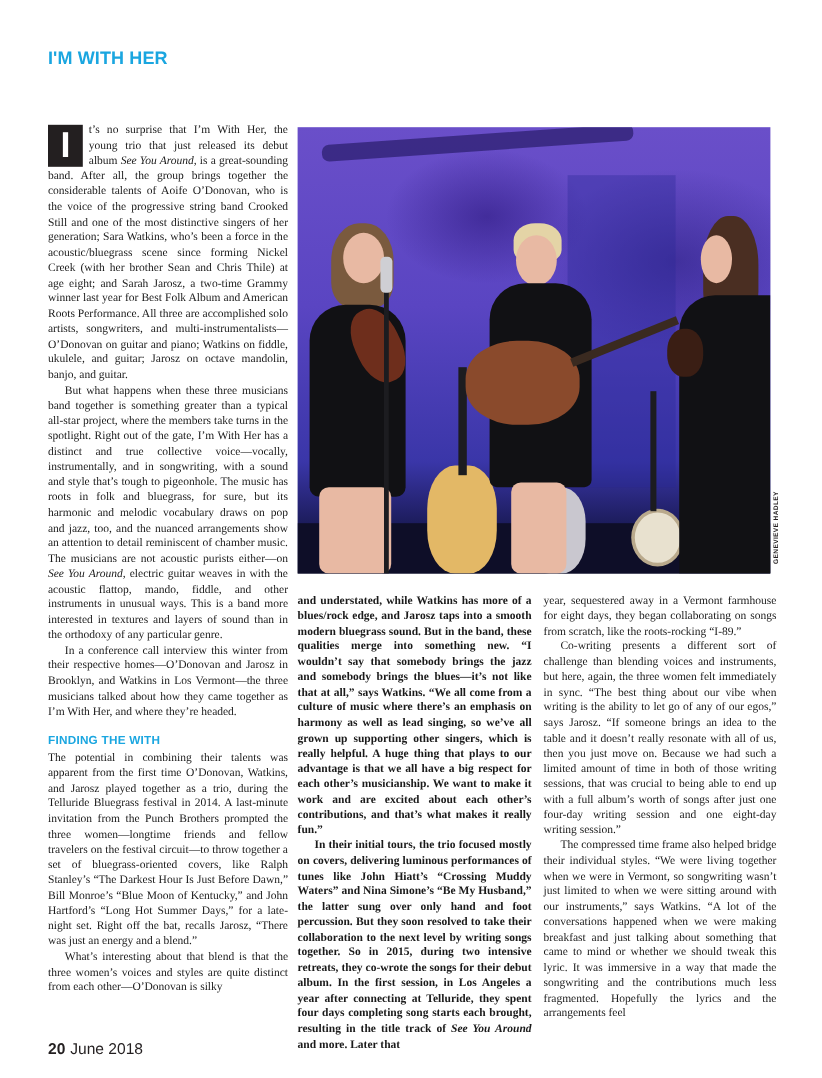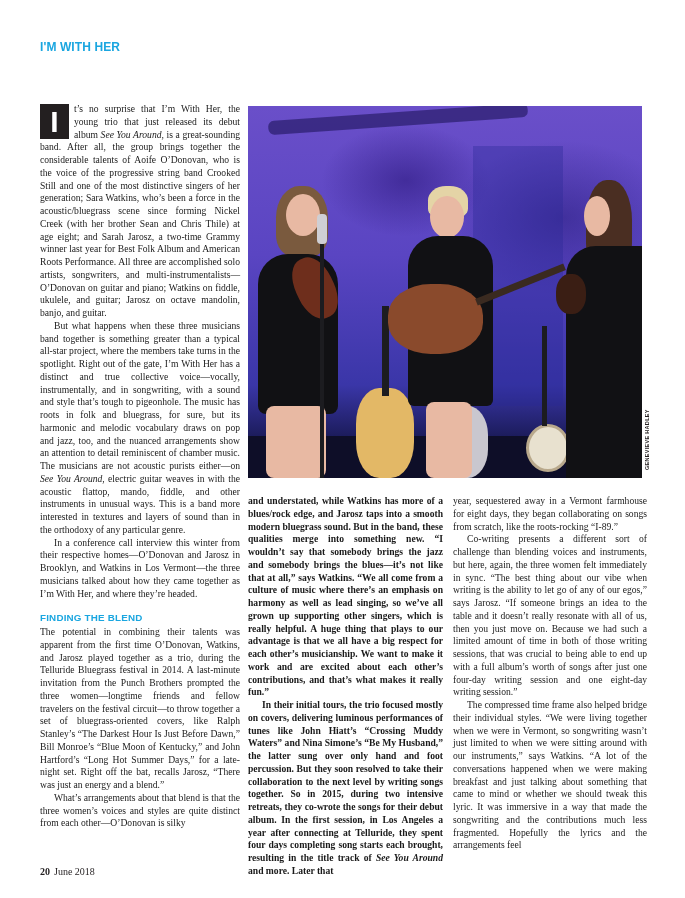--- a/index.html
+++ b/index.html
@@ -1,20 +1,20 @@
 <!DOCTYPE html>
 <html><head>
 <meta charset="utf-8">
 <style>
   html, body { margin: 0; padding: 0; background: #ffffff; }
   body { width: 685px; height: 898px; position: relative; overflow: hidden;
          font-family: "Liberation Serif", serif; color: #1a1a1a; }
   .section-label { position: absolute; left: 40px; top: 40px;
          font-family: "Liberation Sans", sans-serif; font-weight: bold;
-         font-size: 12px; color: #1aa6e0; letter-spacing: 0.1px; }
+         font-size: 15px; color: #1aa6e0; letter-spacing: 0.1px; }
   .col { position: absolute; font-size: 9.6px; line-height: 12.75px;
          text-align: justify; hyphens: manual; }
   .col p { margin: 0; text-indent: 14px; }
   .col p.noindent { text-indent: 0; }
   #col1 { left: 40px; top: 103px; width: 200px; }
   #col2 { left: 248px; top: 495px; width: 195px; font-weight: bold; }
   #col3 { left: 453px; top: 495px; width: 194px; }
   .dropcap { float: left; width: 29px; height: 35px; background: #231f20;
          color: #ffffff; font-family: "Liberation Sans", sans-serif;
          font-weight: bold; font-size: 30px; line-height: 35px;
@@ -33,21 +33,21 @@
   .photo .hair { position: absolute; border-radius: 45% 45% 30% 30%; }
   .photo .guitar { position: absolute; background: #8a4a2c; border-radius: 45%; }
   .photo .acoustic { position: absolute; background: #e3b866; border-radius: 40%; }
   .photo .banjo { position: absolute; background: #e8e1cf; border-radius: 50%; border: 3px solid #b9a98c; }
   .photo .stand { position: absolute; background: #1c1c20; }
   .credit { position: absolute; left: 644px; top: 470px; width: 100px;
          transform: rotate(-90deg); transform-origin: 0 0;
          font-family: "Liberation Sans", sans-serif; font-size: 5.5px; font-weight: bold;
          color: #231f20; letter-spacing: 0.3px; white-space: nowrap; }
   .folio { position: absolute; left: 40px; top: 866px;
-         font-family: Liberation Serif, serif; font-size: 10px; color: #231f20; }
+         font-family: Liberation Sans, sans-serif; font-size: 13px; color: #231f20; }
   .folio b { font-weight: bold; margin-right: 4px; }
 </style>
 </head>
 <body>
 
 <div class="section-label">I'M WITH HER</div>
 
 <div class="photo" role="img" aria-label="Three women performing on stage in black dresses with fiddle, guitar, and mandolin before a purple backdrop">
 
   <div class="fig" style="left:20px;top:6px;width:260px;height:14px;background:rgba(30,20,90,0.6);border-radius:6px;transform:rotate(-4deg);"></div>
@@ -81,23 +81,23 @@
   <div class="fig" style="left:318px;top:140px;width:76px;height:232px;border-radius:30px 0 0 0;"></div>
   <div class="guitar" style="left:308px;top:168px;width:30px;height:40px;background:#3a1e14;"></div>
 </div>
 
 <div class="credit">GENEVIEVE HADLEY</div>
 
 <div class="col" id="col1">
   <p class="noindent"><span class="dropcap">I</span><span>t’s no surprise that I’m With Her, the young trio that just released its debut album </span><em>See You Around</em><span>, is a great-sounding band. After all, the group brings together the considerable talents of Aoife O’Donovan, who is the voice of the progressive string band Crooked Still and one of the most distinctive singers of her generation; Sara Watkins, who’s been a force in the acoustic/bluegrass scene since forming Nickel Creek (with her brother Sean and Chris Thile) at age eight; and Sarah Jarosz, a two-time Grammy winner last year for Best Folk Album and American Roots Performance. All three are accomplished solo artists, songwriters, and multi-instrumentalists—O’Donovan on guitar and piano; Watkins on fiddle, ukulele, and guitar; Jarosz on octave mandolin, banjo, and guitar.</span></p>
   <p><span>But what happens when these three musicians band together is something greater than a typical all-star project, where the members take turns in the spotlight. Right out of the gate, I’m With Her has a distinct and true collective voice—vocally, instrumentally, and in songwriting, with a sound and style that’s tough to pigeonhole. The music has roots in folk and bluegrass, for sure, but its harmonic and melodic vocabulary draws on pop and jazz, too, and the nuanced arrangements show an attention to detail reminiscent of chamber music. The musicians are not acoustic purists either—on </span><em>See You Around</em><span>, electric guitar weaves in with the acoustic flattop, mando, fiddle, and other instruments in unusual ways. This is a band more interested in textures and layers of sound than in the orthodoxy of any particular genre.</span></p>
   <p>In a conference call interview this winter from their respective homes—O’Donovan and Jarosz in Brooklyn, and Watkins in Los Vermont—the three musicians talked about how they came together as I’m With Her, and where they’re headed.</p>
-  <div class="subhead">FINDING THE BLEND</div>
+  <div class="subhead">FINDING THE WITH</div>
   <p class="noindent">The potential in combining their talents was apparent from the first time O’Donovan, Watkins, and Jarosz played together as a trio, during the Telluride Bluegrass festival in 2014. A last-minute invitation from the Punch Brothers prompted the three women—longtime friends and fellow travelers on the festival circuit—to throw together a set of bluegrass-oriented covers, like Ralph Stanley’s “The Darkest Hour Is Just Before Dawn,” Bill Monroe’s “Blue Moon of Kentucky,” and John Hartford’s “Long Hot Summer Days,” for a late-night set. Right off the bat, recalls Jarosz, “There was just an energy and a blend.”</p>
-  <p>What’s arrangements about that blend is that the three women’s voices and styles are quite distinct from each other—O’Donovan is silky</p>
+  <p>What’s interesting about that blend is that the three women’s voices and styles are quite distinct from each other—O’Donovan is silky</p>
 </div>
 
 <div class="col" id="col2">
   <p class="noindent">and understated, while Watkins has more of a blues/rock edge, and Jarosz taps into a smooth modern bluegrass sound. But in the band, these qualities merge into something new. “I wouldn’t say that somebody brings the jazz and somebody brings the blues—it’s not like that at all,” says Watkins. “We all come from a culture of music where there’s an emphasis on harmony as well as lead singing, so we’ve all grown up supporting other singers, which is really helpful. A huge thing that plays to our advantage is that we all have a big respect for each other’s musicianship. We want to make it work and are excited about each other’s contributions, and that’s what makes it really fun.”</p>
   <p><span>In their initial tours, the trio focused mostly on covers, delivering luminous performances of tunes like John Hiatt’s “Crossing Muddy Waters” and Nina Simone’s “Be My Husband,” the latter sung over only hand and foot percussion. But they soon resolved to take their collaboration to the next level by writing songs together. So in 2015, during two intensive retreats, they co-wrote the songs for their debut album. In the first session, in Los Angeles a year after connecting at Telluride, they spent four days completing song starts each brought, resulting in the title track of </span><em>See You Around</em><span> and more. Later that</span></p>
 </div>
 
 <div class="col" id="col3">
   <p class="noindent">year, sequestered away in a Vermont farmhouse for eight days, they began collaborating on songs from scratch, like the roots-rocking “I-89.”</p>
   <p>Co-writing presents a different sort of challenge than blending voices and instruments, but here, again, the three women felt immediately in sync. “The best thing about our vibe when writing is the ability to let go of any of our egos,” says Jarosz. “If someone brings an idea to the table and it doesn’t really resonate with all of us, then you just move on. Because we had such a limited amount of time in both of those writing sessions, that was crucial to being able to end up with a full album’s worth of songs after just one four-day writing session and one eight-day writing session.”</p>

